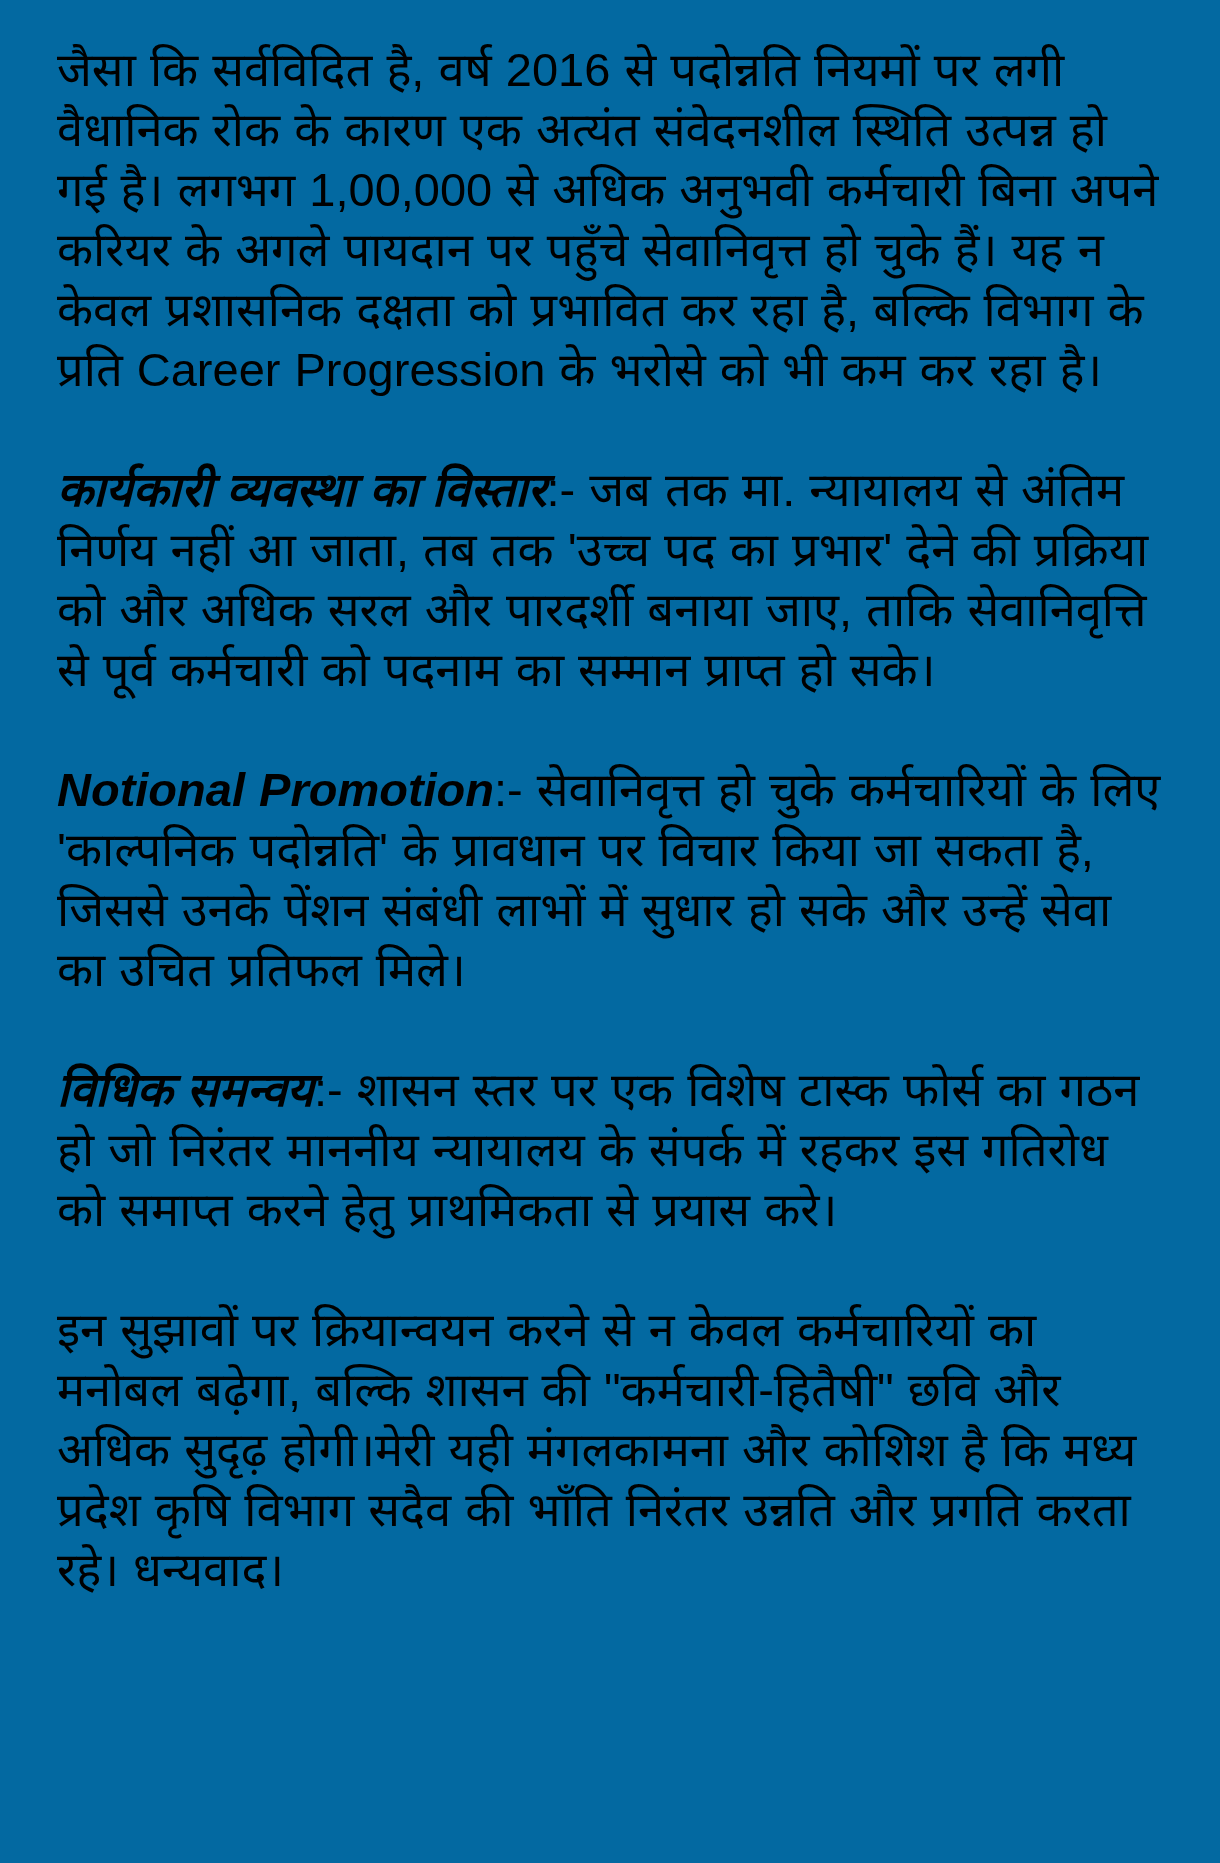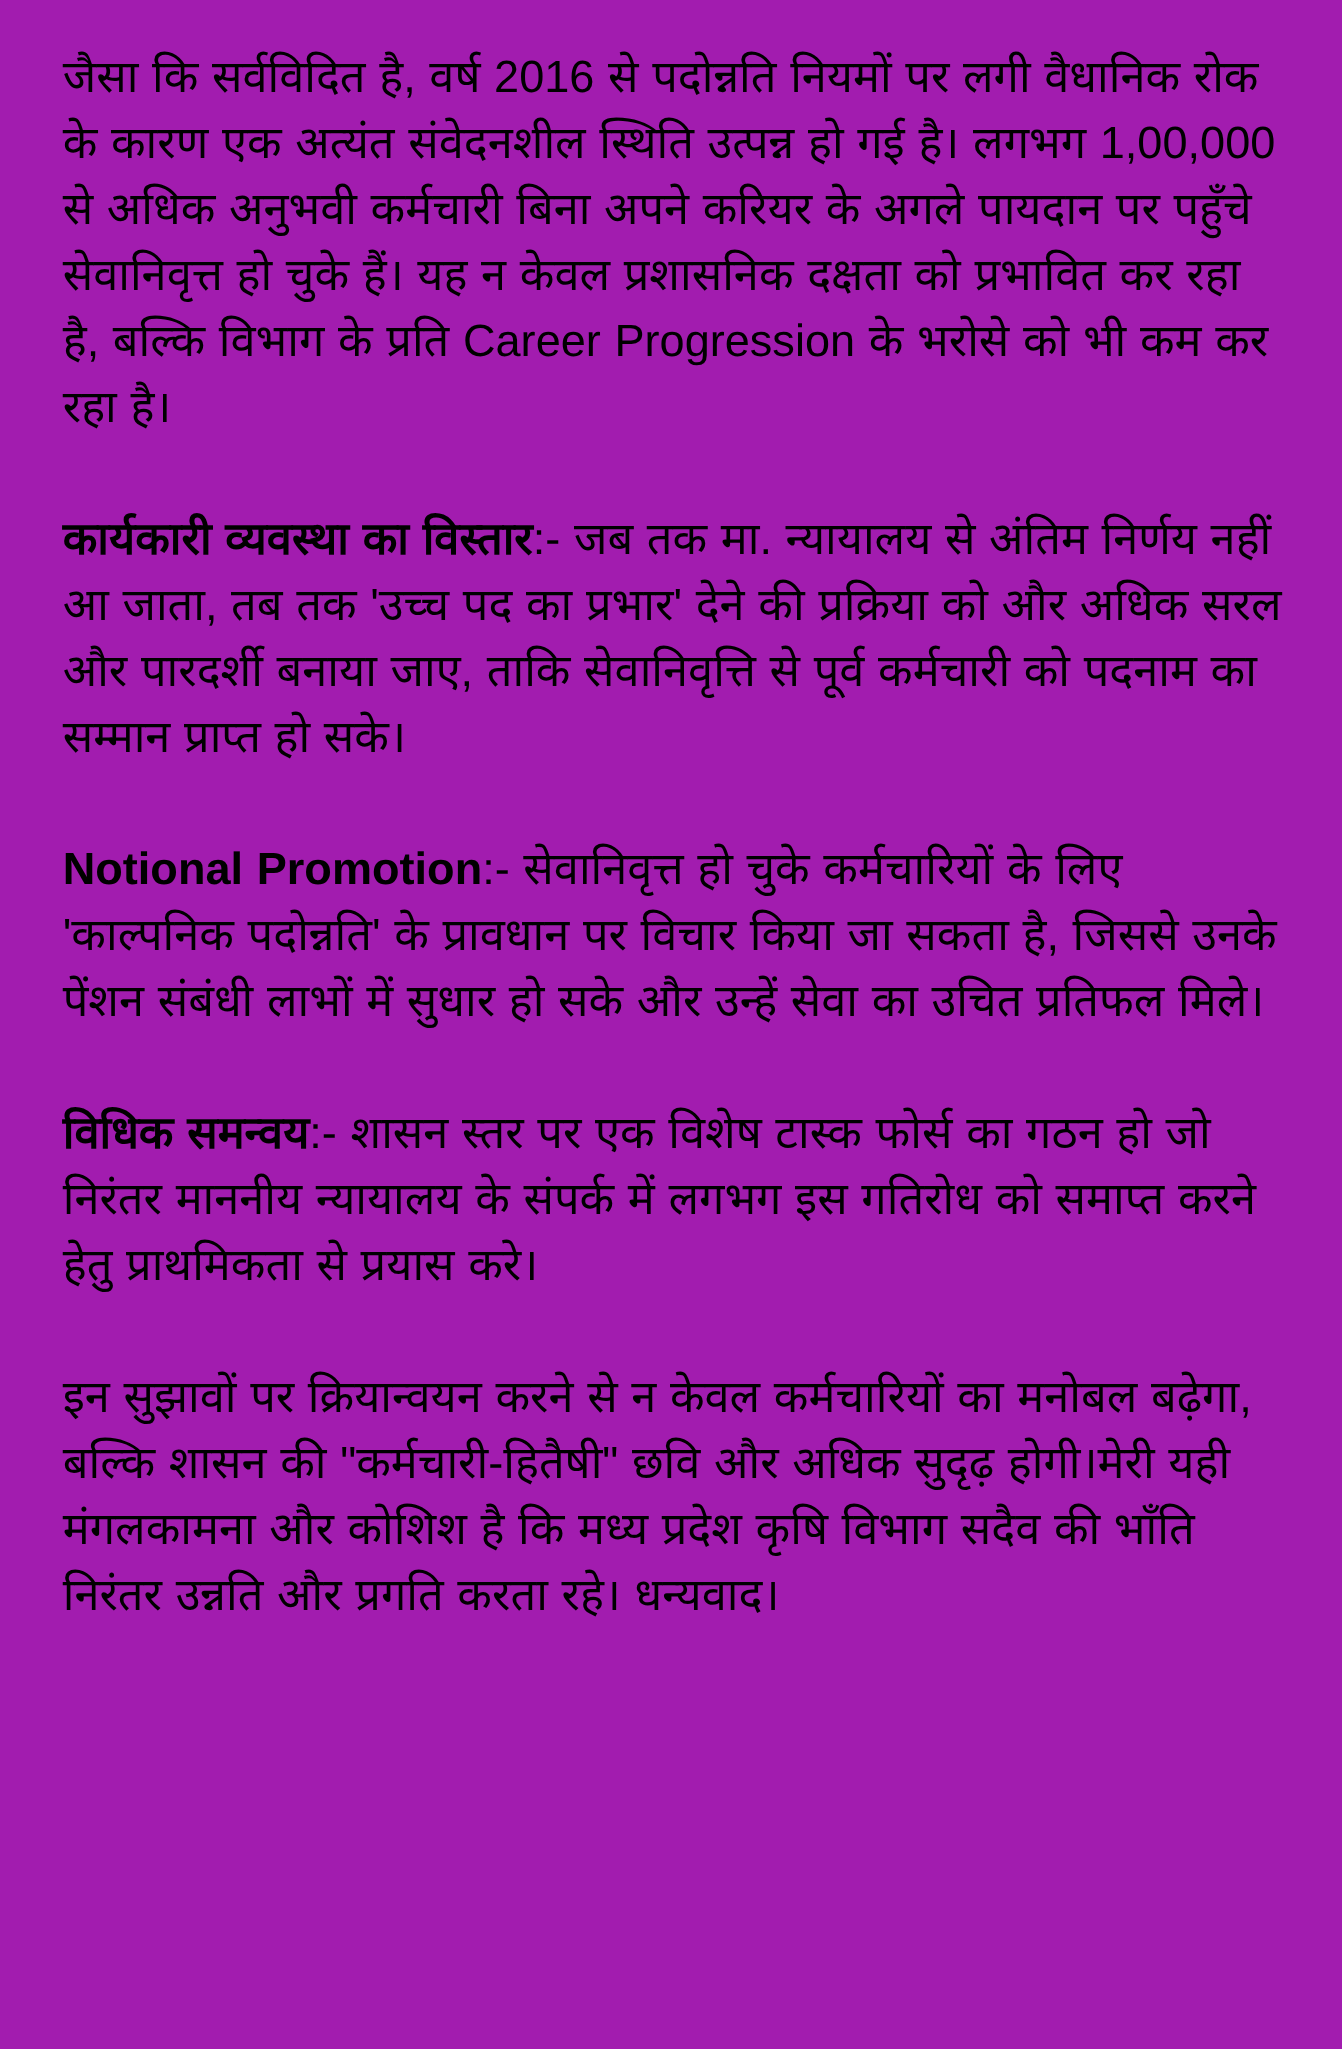--- a/index.html
+++ b/index.html
@@ -10,48 +10,49 @@
   body {
     width: 1220px;
     height: 1863px;
     overflow: hidden;
   }
   .page {
     box-sizing: border-box;
     width: 1220px;
     height: 1863px;
     padding: 40px 50px 0 57px;
-    background: #a21caf;
+    background: #0369a1;
     color: #000000;
     font-family: "Liberation Sans", "DejaVu Sans", sans-serif;
-    font-size: 41px;
+    font-size: 47px;
     line-height: 60px;
     letter-spacing: 0;
     word-spacing: 1px;
   }
   .para {
     margin: 0 0 60px 0;
     text-align: left;
   }
   .para:last-child {
     margin-bottom: 17px;
   }
   .lead {
     font-weight: bold;
+    font-style: italic;
   }
 </style>
 </head>
 <body>
 
 <div class="page">
 
   <p class="para"><span class="lead"></span><span>जैसा कि सर्वविदित है, वर्ष 2016 से पदोन्नति नियमों पर लगी वैधानिक रोक के कारण एक अत्यंत संवेदनशील स्थिति उत्पन्न हो गई है। लगभग 1,00,000 से अधिक अनुभवी कर्मचारी बिना अपने करियर के अगले पायदान पर पहुँचे सेवानिवृत्त हो चुके हैं। यह न केवल प्रशासनिक दक्षता को प्रभावित कर रहा है, बल्कि विभाग के प्रति Career Progression के भरोसे को भी कम कर रहा है।</span></p>
 
 
   <p class="para"><span class="lead">कार्यकारी व्यवस्था का विस्तार</span><span>:- जब तक मा. न्यायालय से अंतिम निर्णय नहीं आ जाता, तब तक 'उच्च पद का प्रभार' देने की प्रक्रिया को और अधिक सरल और पारदर्शी बनाया जाए, ताकि सेवानिवृत्ति से पूर्व कर्मचारी को पदनाम का सम्मान प्राप्त हो सके।</span></p>
 
   <p class="para"><span class="lead">Notional Promotion</span><span>:- सेवानिवृत्त हो चुके कर्मचारियों के लिए 'काल्पनिक पदोन्नति' के प्रावधान पर विचार किया जा सकता है, जिससे उनके पेंशन संबंधी लाभों में सुधार हो सके और उन्हें सेवा का उचित प्रतिफल मिले।</span></p>
 
-  <p class="para"><span class="lead">विधिक समन्वय</span><span>:- शासन स्तर पर एक विशेष टास्क फोर्स का गठन हो जो निरंतर माननीय न्यायालय के संपर्क में लगभग इस गतिरोध को समाप्त करने हेतु प्राथमिकता से प्रयास करे।</span></p>
+  <p class="para"><span class="lead">विधिक समन्वय</span><span>:- शासन स्तर पर एक विशेष टास्क फोर्स का गठन हो जो निरंतर माननीय न्यायालय के संपर्क में रहकर इस गतिरोध को समाप्त करने हेतु प्राथमिकता से प्रयास करे।</span></p>
 
   <p class="para"><span class="lead"></span><span>इन सुझावों पर क्रियान्वयन करने से न केवल कर्मचारियों का मनोबल बढ़ेगा, बल्कि शासन की "कर्मचारी-हितैषी" छवि और अधिक सुदृढ़ होगी।मेरी यही मंगलकामना और कोशिश है कि मध्य प्रदेश कृषि विभाग सदैव की भाँति निरंतर उन्नति और प्रगति करता रहे। धन्यवाद।</span></p>
 
 </div>
 
 </body></html>

